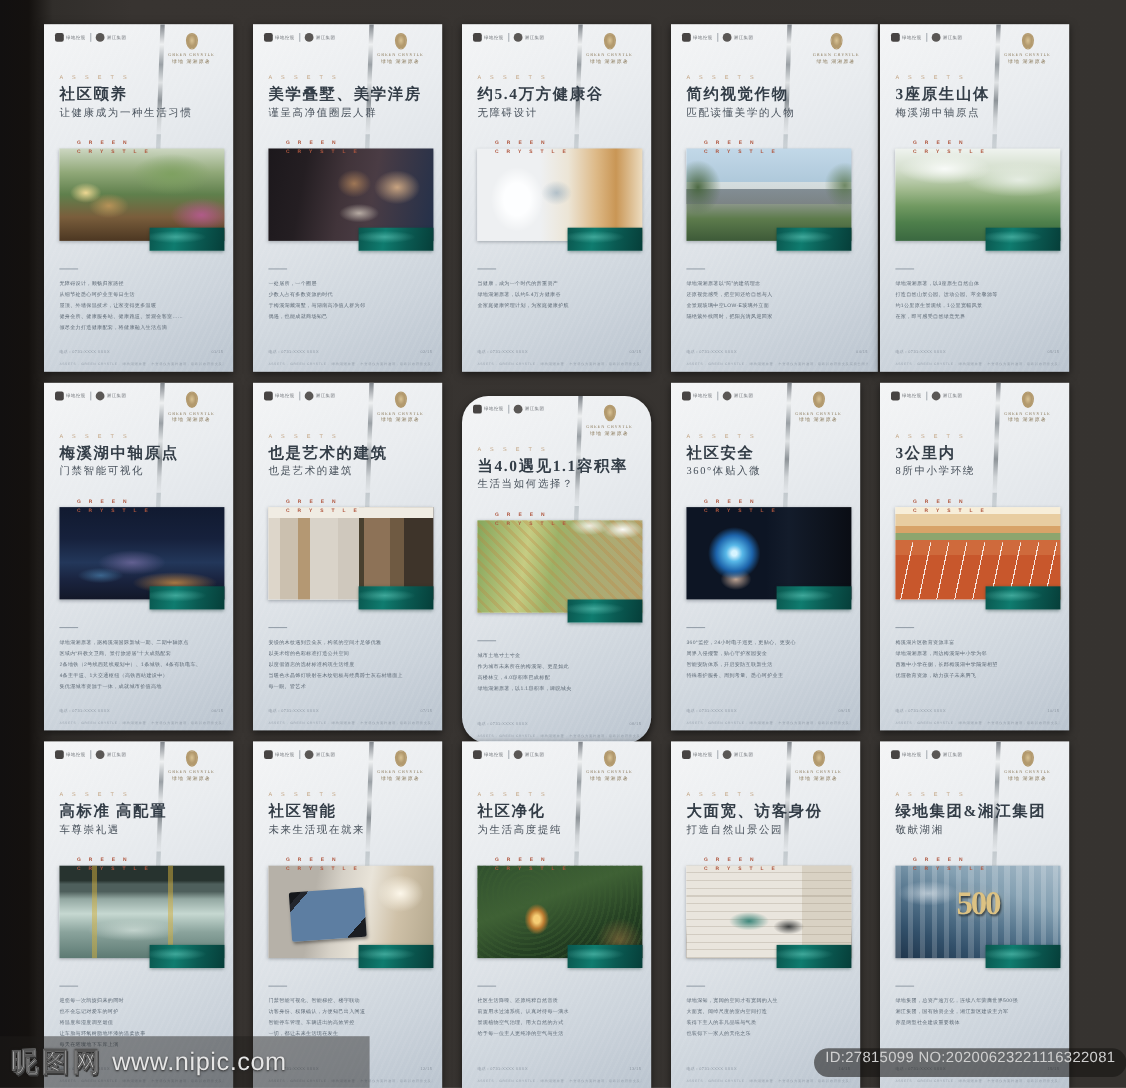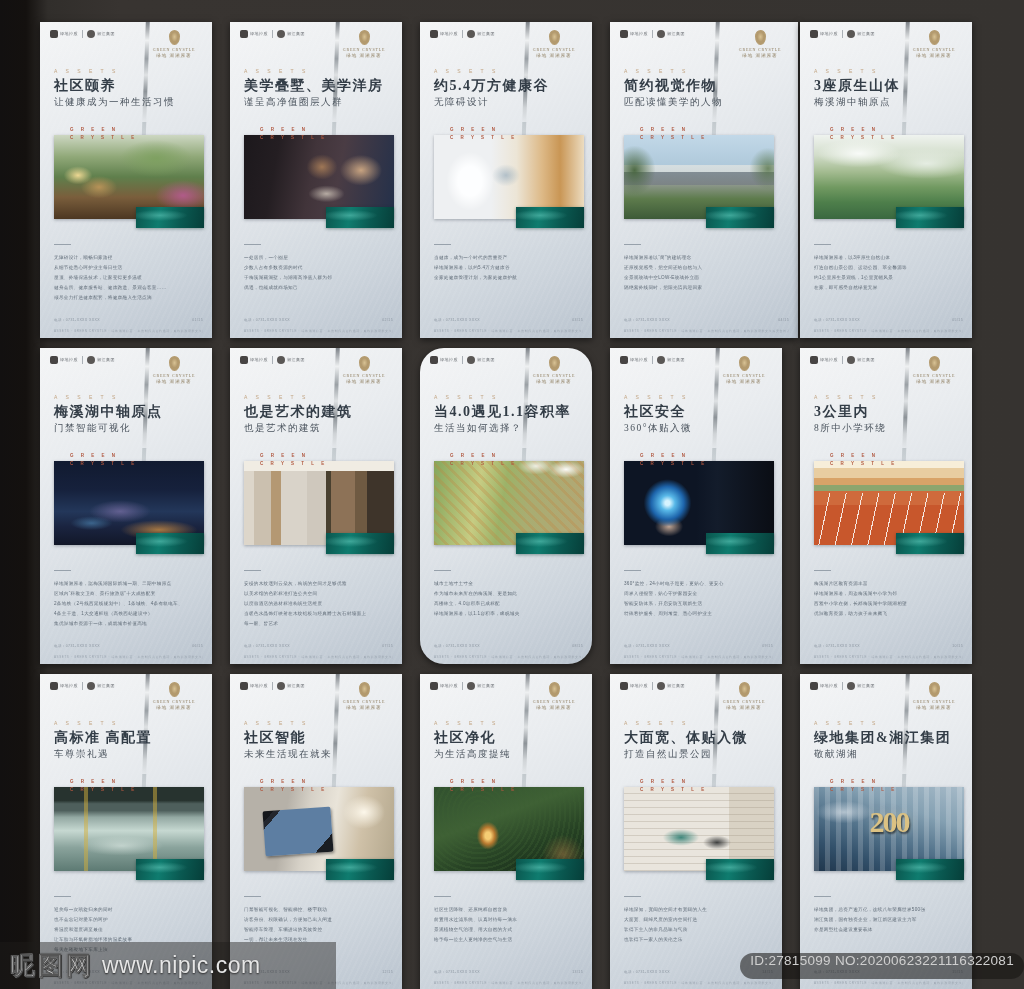--- a/index.html
+++ b/index.html
@@ -439,21 +439,21 @@
         <div class="bl">以度假酒店的选材标准构筑生活维度</div>
         <div class="bl">当暖色水晶饰灯映射在木纹铝板与经典爵士灰石材墙面上</div>
         <div class="bl">每一眼、皆艺术</div>
     </div>
     <div class="footer">
       <span class="fl">电话：0731-XXXX XXXX</span>
       <span class="fr">07/15</span>
     </div>
     <div class="disc">ASSETS · GREEN CRYSTLE · 绿地湖湘原著 · 本资料仅为要约邀请，最终以政府批文及买卖合同为准</div>
     </div>
-    <div class="poster" style="left: 420px; top: 348px; border-radius: 24px;">
+    <div class="poster" style="left: 420px; top: 360px; border-radius: 24px;">
     <div class="logos">
       <span class="chip">
         <span class="blk"></span>
         <span class="t">绿地控股</span>
       </span>
       <span class="sep"></span>
       <span class="chip">
         <span class="rnd"></span>
         <span class="t">湘江集团</span>
       </span>
@@ -711,21 +711,21 @@
         <span class="t">湘江集团</span>
       </span>
     </div>
     <div class="ribbon"></div>
     <div class="emblem">
       <div class="crest"></div>
       <div class="em-en">GREEN CRYSTLE</div>
       <div class="em-cn">绿地 湖湘原著</div>
     </div>
     <div class="assets">A S S E T S</div>
-    <div class="title">大面宽、体贴入微</div>
+    <div class="title">大面宽、访客身份</div>
     <div class="subtitle">打造自然山景公园</div>
     <div class="gtxt">
       <div>G R E E N</div>
       <div>C R Y S T L E</div>
     </div>
     <div class="photo ph-living">
       <div class="inner"></div>
     </div>
     <div class="teal"></div>
     <div class="divider"></div>
@@ -761,21 +761,21 @@
     </div>
     <div class="assets">A S S E T S</div>
     <div class="title">绿地集团&amp;湘江集团</div>
     <div class="subtitle">敬献湖湘</div>
     <div class="gtxt">
       <div>G R E E N</div>
       <div>C R Y S T L E</div>
     </div>
     <div class="photo ph-city500">
       <div class="inner"></div>
-        <div class="photo-label">200</div>
+        <div class="photo-label">500</div>
     </div>
     <div class="teal"></div>
     <div class="divider"></div>
     <div class="body">
       <div class="bl">绿地集团，总资产逾万亿，连续八年荣膺世界500强</div>
         <div class="bl">湘江集团，国有独资企业，湘江新区建设主力军</div>
         <div class="bl">亦是两型社会建设重要载体</div>
     </div>
     <div class="footer">
       <span class="fl">电话：0731-XXXX XXXX</span>

